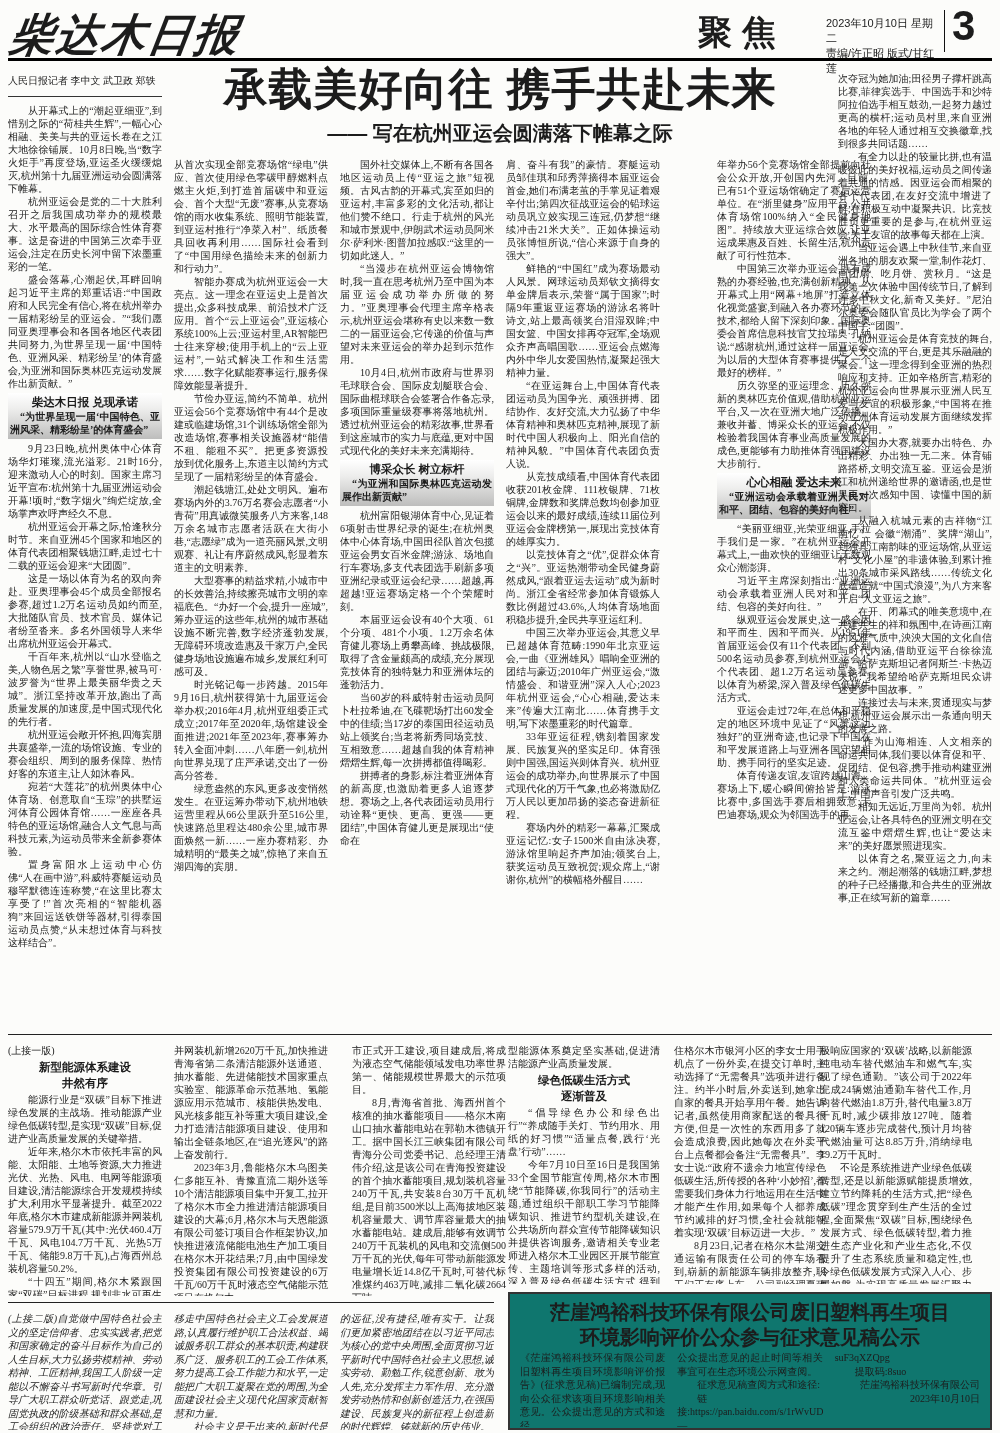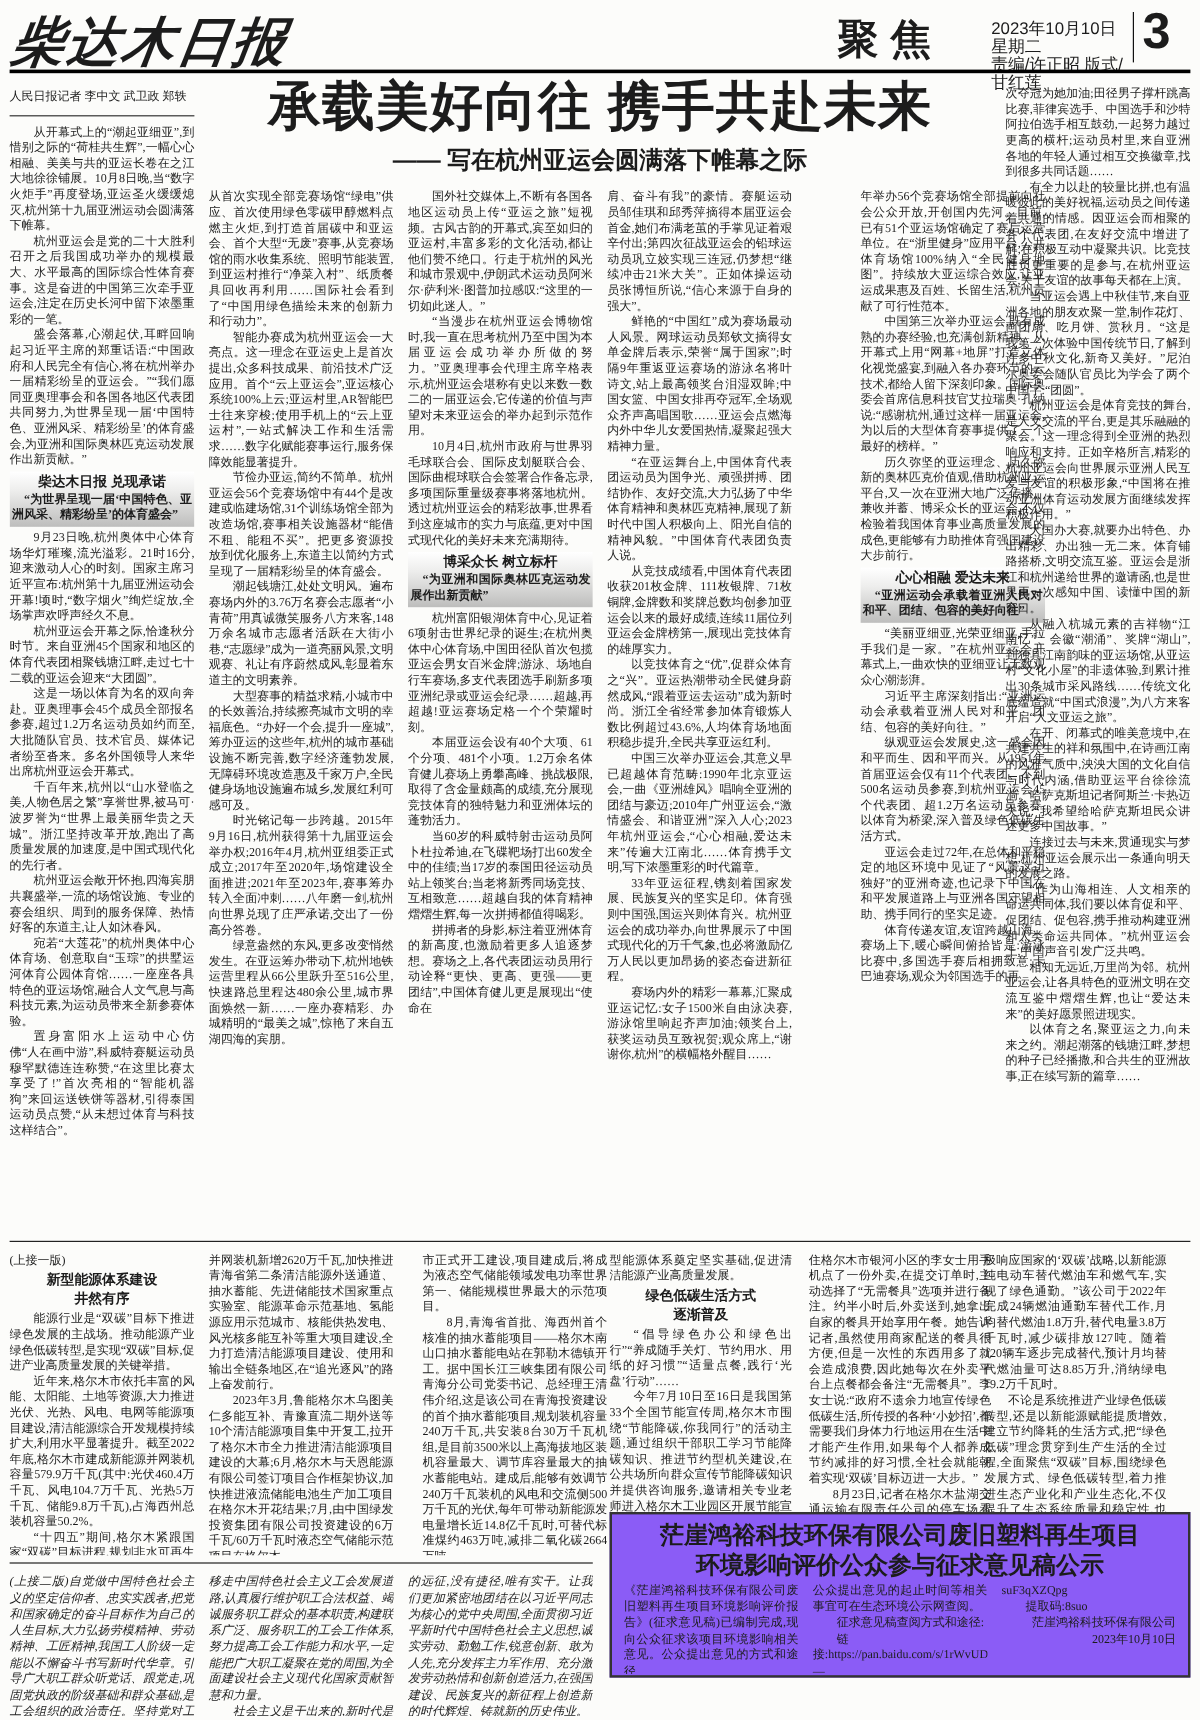--- a/index.html
+++ b/index.html
@@ -4,21 +4,21 @@
 <style>
   html,body{margin:0;padding:0;}
   body{width:1000px;height:1433px;position:relative;background:#fcfcfa;color:#1c1c1c;
        font-family:"Liberation Serif",serif;overflow:hidden;}
   .abs{position:absolute;}
   
   .masthead{left:10px;top:6px;font-family:"DejaVu Serif",serif;font-weight:bold;font-style:italic;
             font-size:44px;letter-spacing:2px;transform:skewX(-8deg);white-space:nowrap;}
   .section-name{left:698px;top:10px;font-family:"Liberation Sans",sans-serif;font-weight:900;
             font-size:34px;letter-spacing:10px;white-space:nowrap;}
-  .dateblock{left:826px;top:16px;width:116px;font-size:14px;line-height:15px;font-family:"Liberation Sans",sans-serif;}
+  .dateblock{left:826px;top:16px;width:116px;font-size:11px;line-height:15px;font-family:"Liberation Sans",sans-serif;}
   .header-vline{left:944px;top:10px;width:1px;height:42px;background:#111;}
   .pagenum{left:952px;top:2px;font-size:42px;font-family:"Liberation Sans",sans-serif;font-weight:bold;}
   .toprule{left:8px;top:58px;width:984px;height:3px;background:#000;}
   
   .headline-wrap{left:174px;top:64px;width:652px;height:90px;text-align:center;}
   .headline{font-size:44px;font-weight:900;font-family:"Liberation Sans",sans-serif;
             letter-spacing:1px;line-height:50px;white-space:nowrap;}
   .subheadline{font-size:20px;font-weight:bold;font-family:"Liberation Sans",sans-serif;margin-top:6px;}
   
   .byline{left:8px;top:74px;width:154px;font-size:10px;line-height:14px;}
@@ -31,22 +31,22 @@
   .subhead{margin:3px 0;padding:2px 2px 3px 2px;background:linear-gradient(180deg,#ffffff 0%,#ededec 35%,#bdbdbc 100%);}
   .subhead-title{font-family:"Liberation Sans",sans-serif;font-weight:bold;font-size:11.5px;
                  text-align:center;line-height:15px;}
   .subhead-quote{font-weight:bold;font-size:10px;line-height:13px;text-align:justify;text-indent:1em;}
   .center-head{text-align:center;font-weight:bold;font-size:11.5px;line-height:16px;margin:2px 0;
                font-family:"Liberation Sans",sans-serif;}
   .rule{background:#222;}
   
   .kai .par{font-style:italic;font-size:10px;line-height:13.5px;}
   
-  .notice{left:508px;top:1260px;width:484px;height:138px;border:2px solid #333;box-sizing:border-box;
-          padding:6px 10px 4px 10px;background:#8b5cf6;}
+  .notice{left:508px;top:1292px;width:484px;height:138px;border:2px solid #333;box-sizing:border-box;
+          padding:6px 10px 4px 10px;background:#0f766e;}
   .notice-title{text-align:center;font-weight:900;font-size:20px;line-height:25px;
                 font-family:"Liberation Sans",sans-serif;}
   .notice-body{display:flex;gap:12px;margin-top:1px;}
   .notice-colm{flex:1;overflow:hidden;height:76px;}
   .notice-colm .par{font-size:10px;line-height:13.5px;}
 </style>
 </head>
 <body>
 
 <div class="abs masthead">柴达木日报</div>

